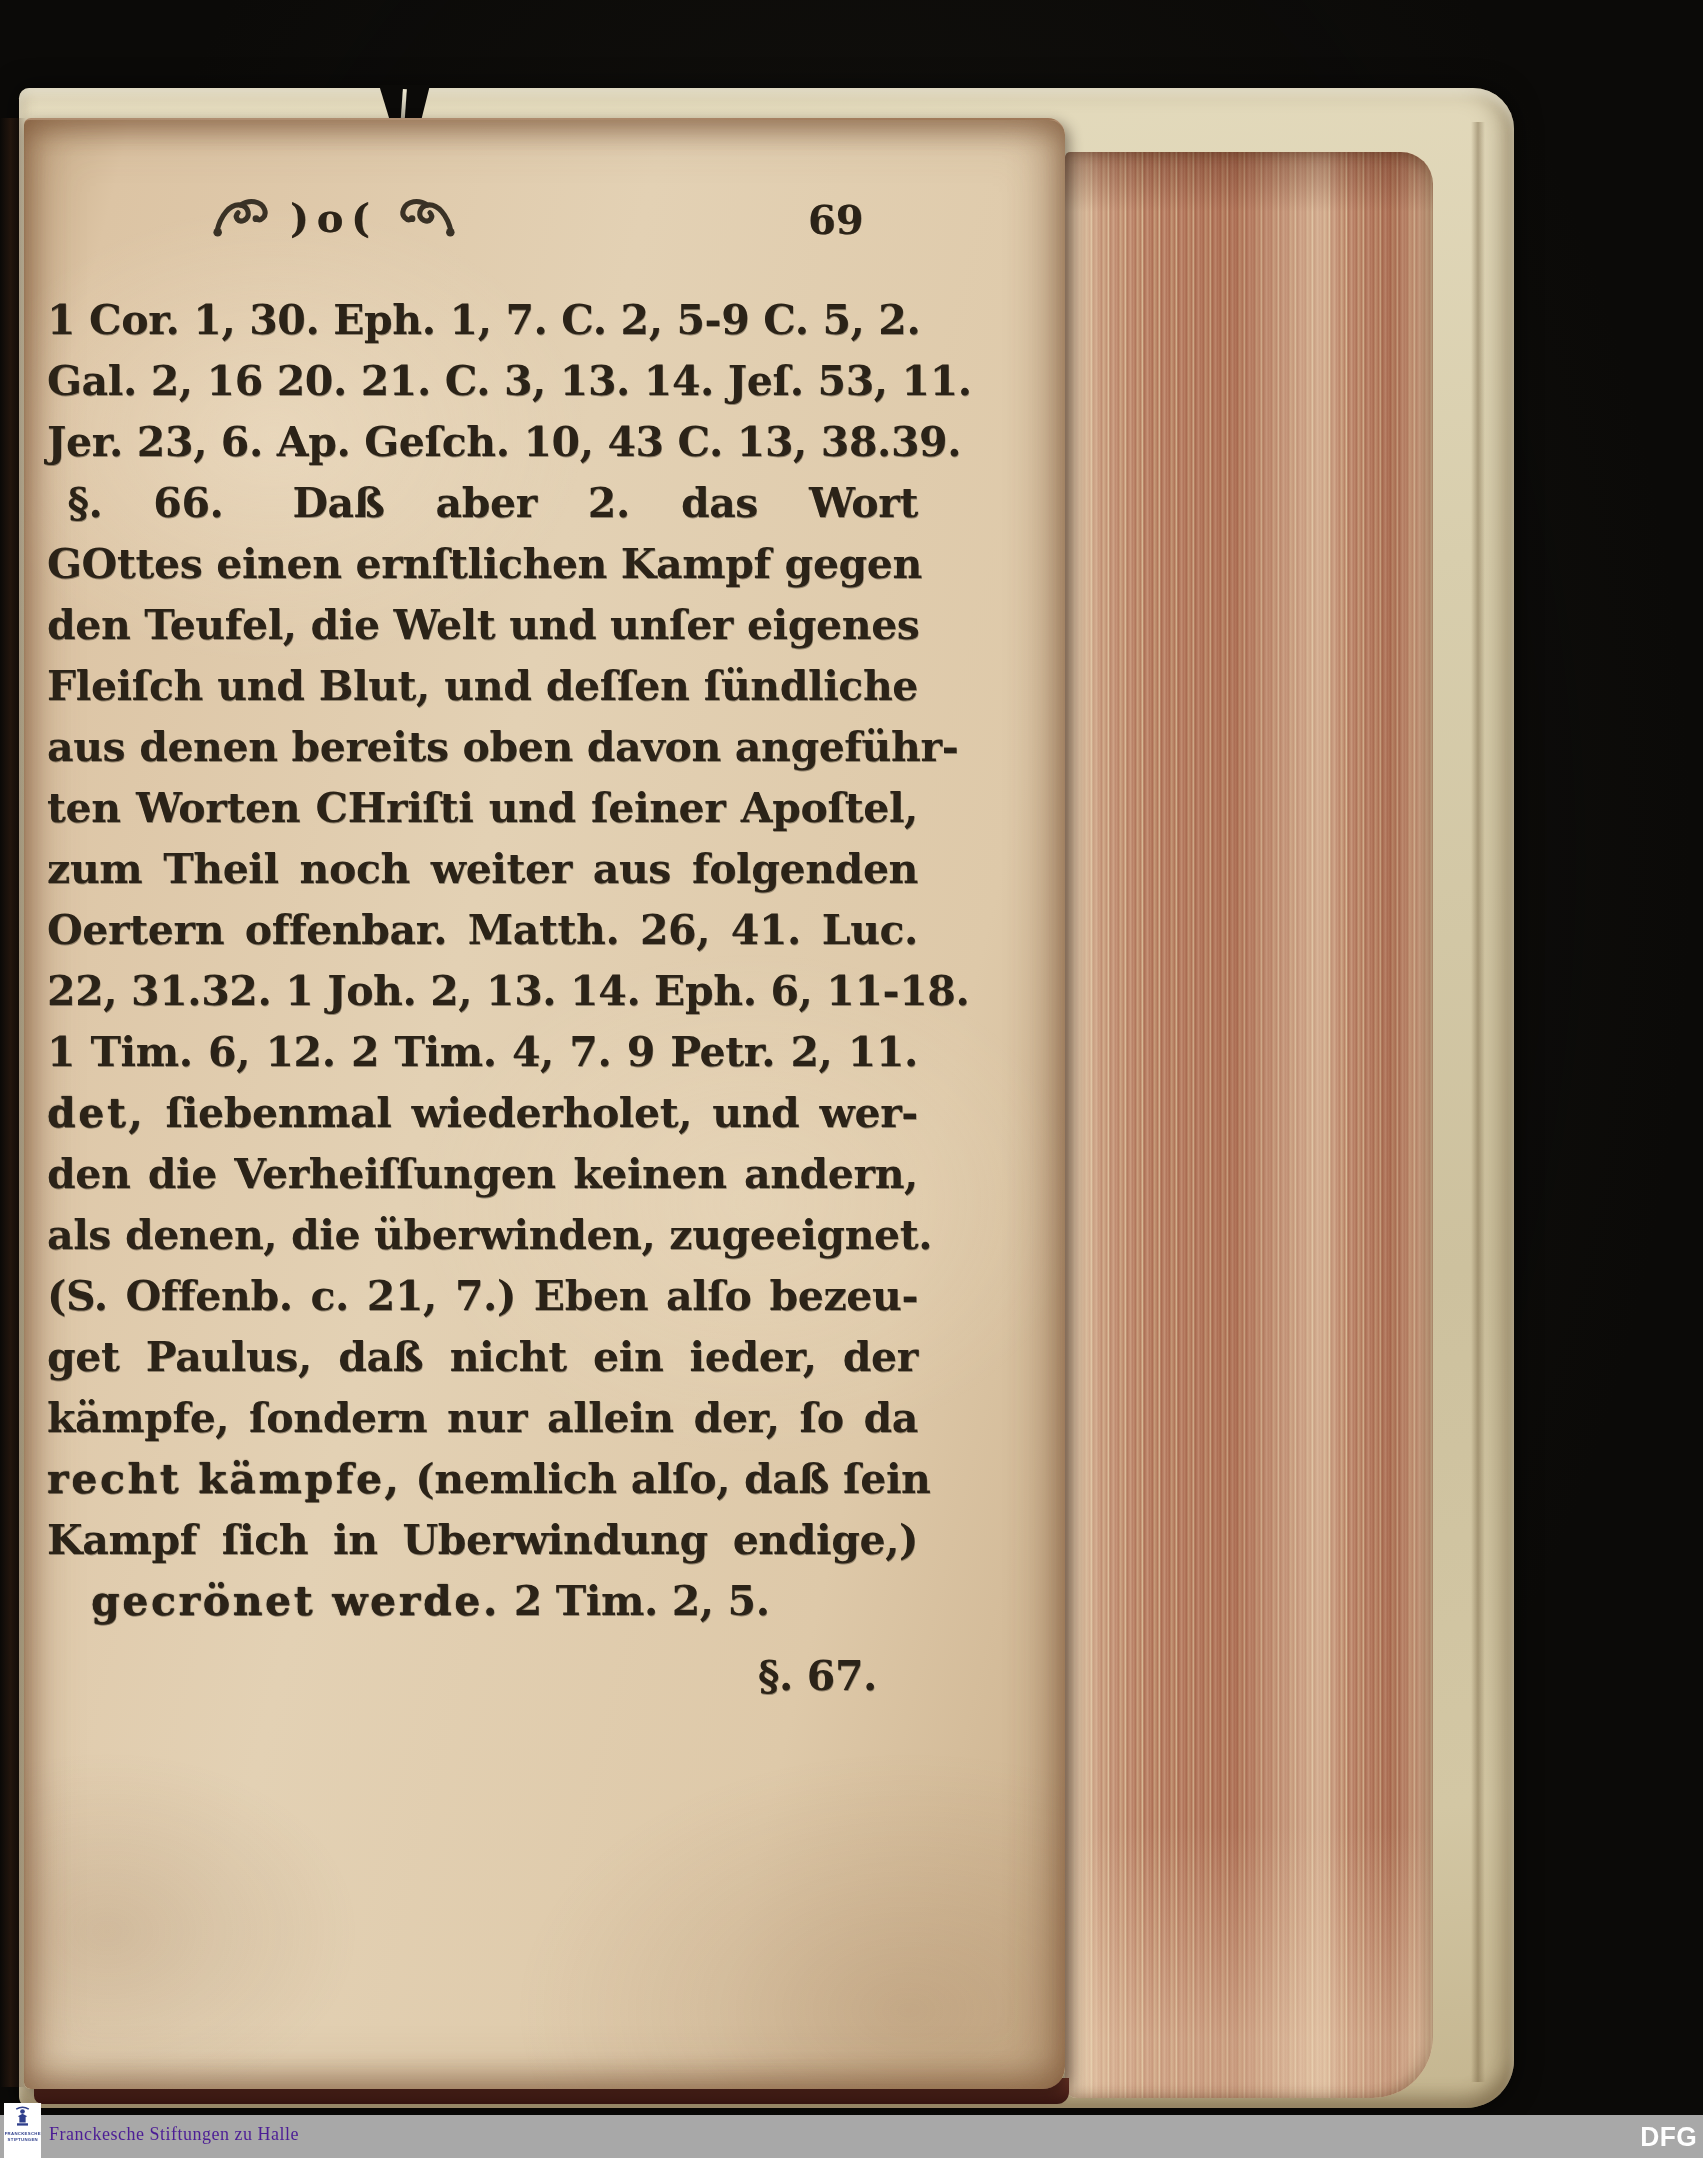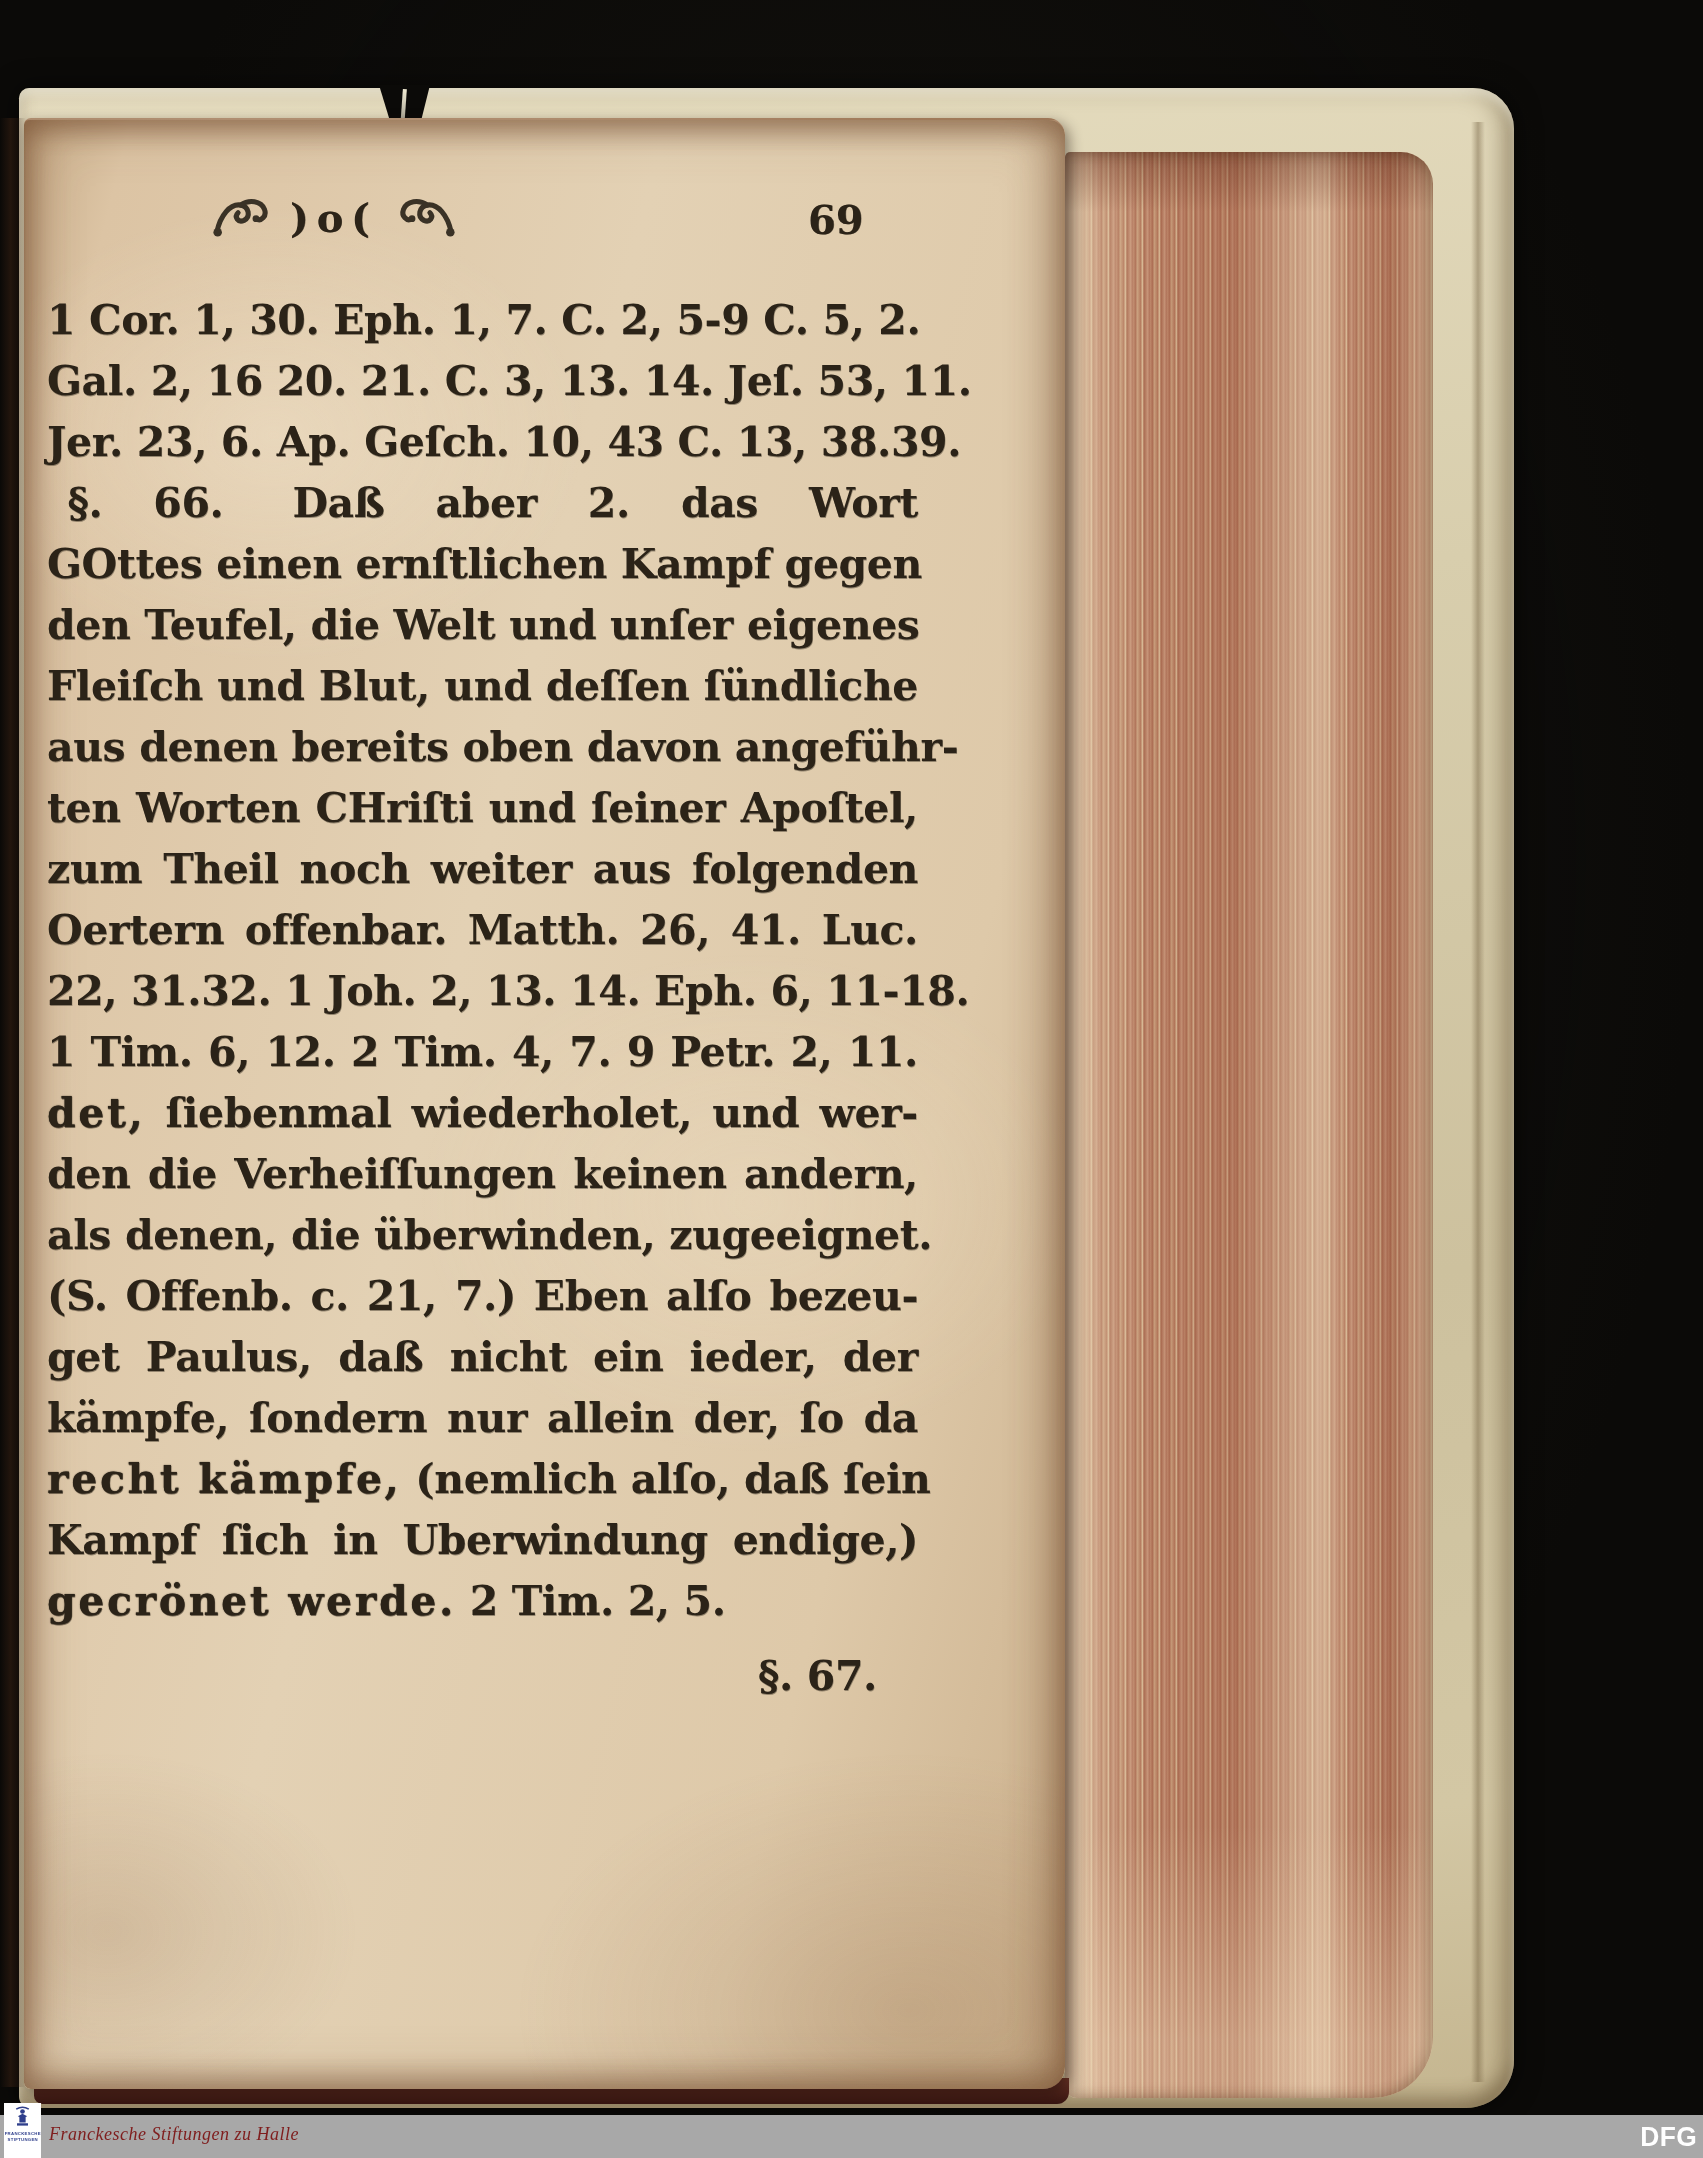--- a/index.html
+++ b/index.html
@@ -91,21 +91,21 @@
   }
   .body-text{
     position:absolute;top:170px;left:23px;width:871px;
     font-size:41px;font-weight:bold;letter-spacing:-0.4px;
     text-shadow:0.5px 0.5px 0 rgba(43,35,24,.42);
   }
   .body-text .line{
     line-height:61px;height:61px;white-space:nowrap;
     text-align:justify;text-align-last:justify;
   }
-  .body-text .line.nj{text-align-last:left;}
+  .body-text .line.nj{text-align-last:left;margin-left:44px;}
   .body-text .line.right{text-align-last:right;padding-right:41px;}
   .body-text .line.indent{text-indent:20.4px;}
   .body-text .line.space-before{margin-top:13.6px;}
   .body-text .em{letter-spacing:2.6px;text-shadow:0 0 1.2px currentColor,0.5px 0.5px 0 rgba(43,35,24,.5);}
   .body-text .gap{margin-left:69px;}
 
   
   .footer-bar{
     position:absolute;left:0;top:2115px;width:1704px;height:43px;
     background:var(--footer-bar,#a8a8a8);
@@ -116,21 +116,21 @@
     padding-top:3.4px;box-sizing:border-box;
   }
   .logo-caption{
     font-family:"Liberation Sans","DejaVu Sans",sans-serif;
     font-size:4.3px;line-height:5.1px;letter-spacing:0.3px;
     color:var(--logo-blue,#2f3f8c);font-weight:bold;text-align:center;margin-top:1.7px;
   }
   .institution-name{
     position:absolute;left:49px;top:8.5px;
     font-family:"Liberation Serif","DejaVu Serif",serif;
-    font-size:18px;letter-spacing:0.5px;color:#7f1d1d;font-style:italic;
+    font-size:18px;letter-spacing:0.5px;color:#4c1d95;
   }
   .dfg-logo{
     position:absolute;right:6.8px;top:6.8px;
     font-family:"Liberation Sans","DejaVu Sans",sans-serif;
     font-size:26.4px;font-weight:bold;letter-spacing:0.4px;color:#ffffff;
     transform:scaleY(1.05);
   }
 </style>
 </head>
 <body>

